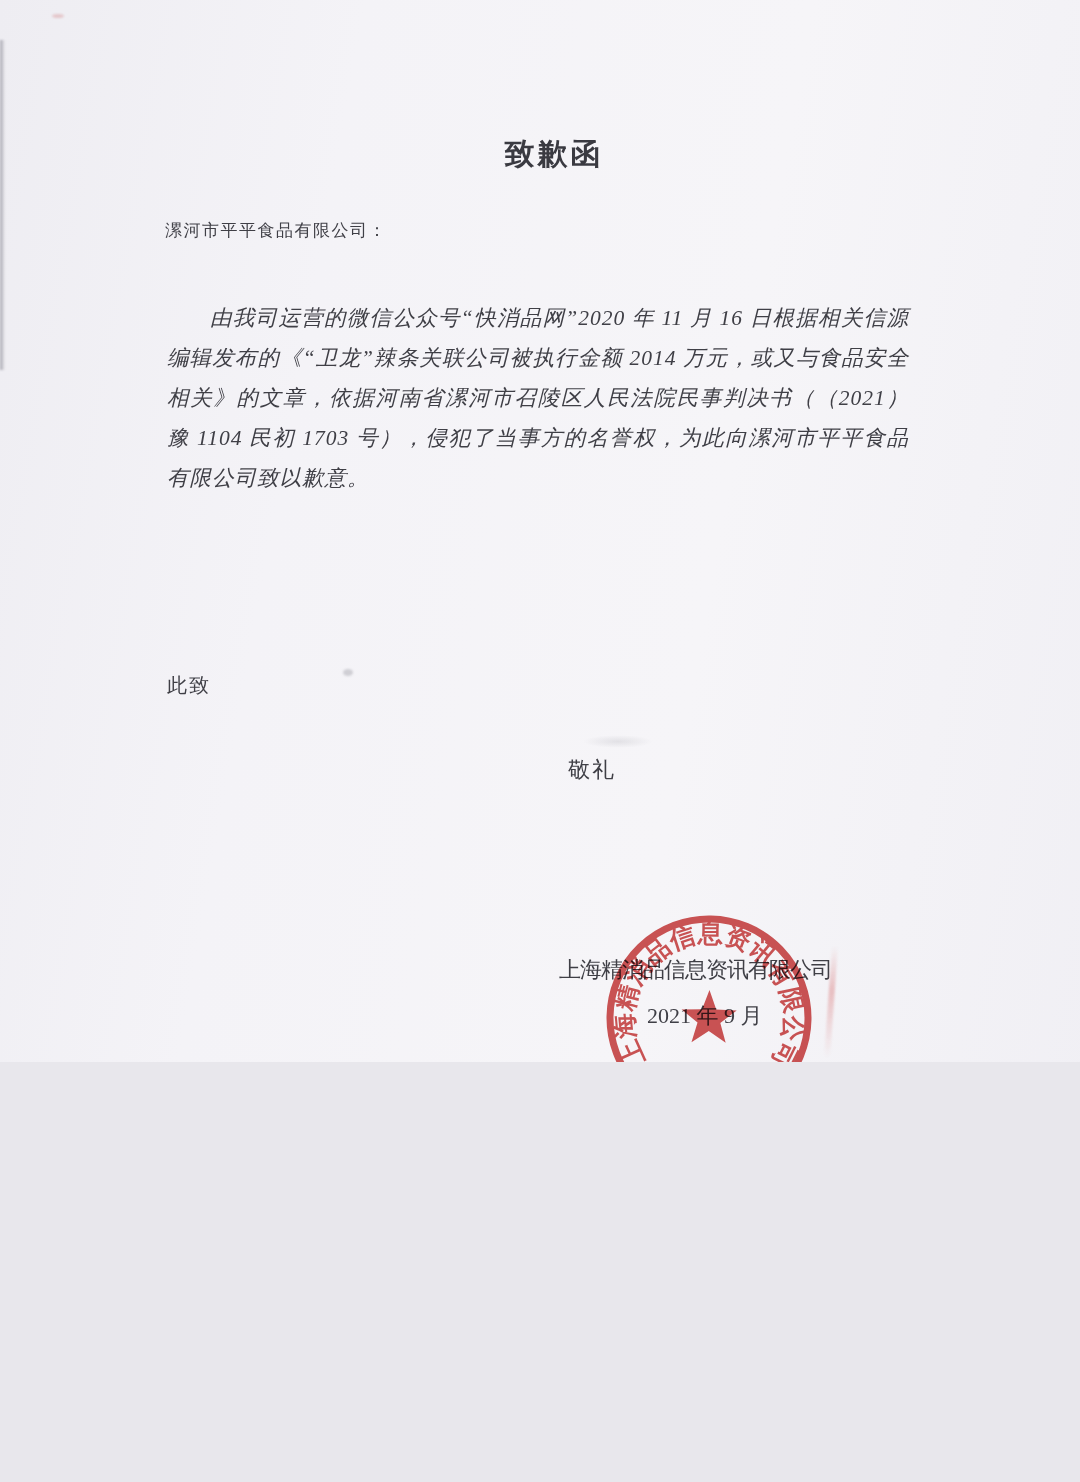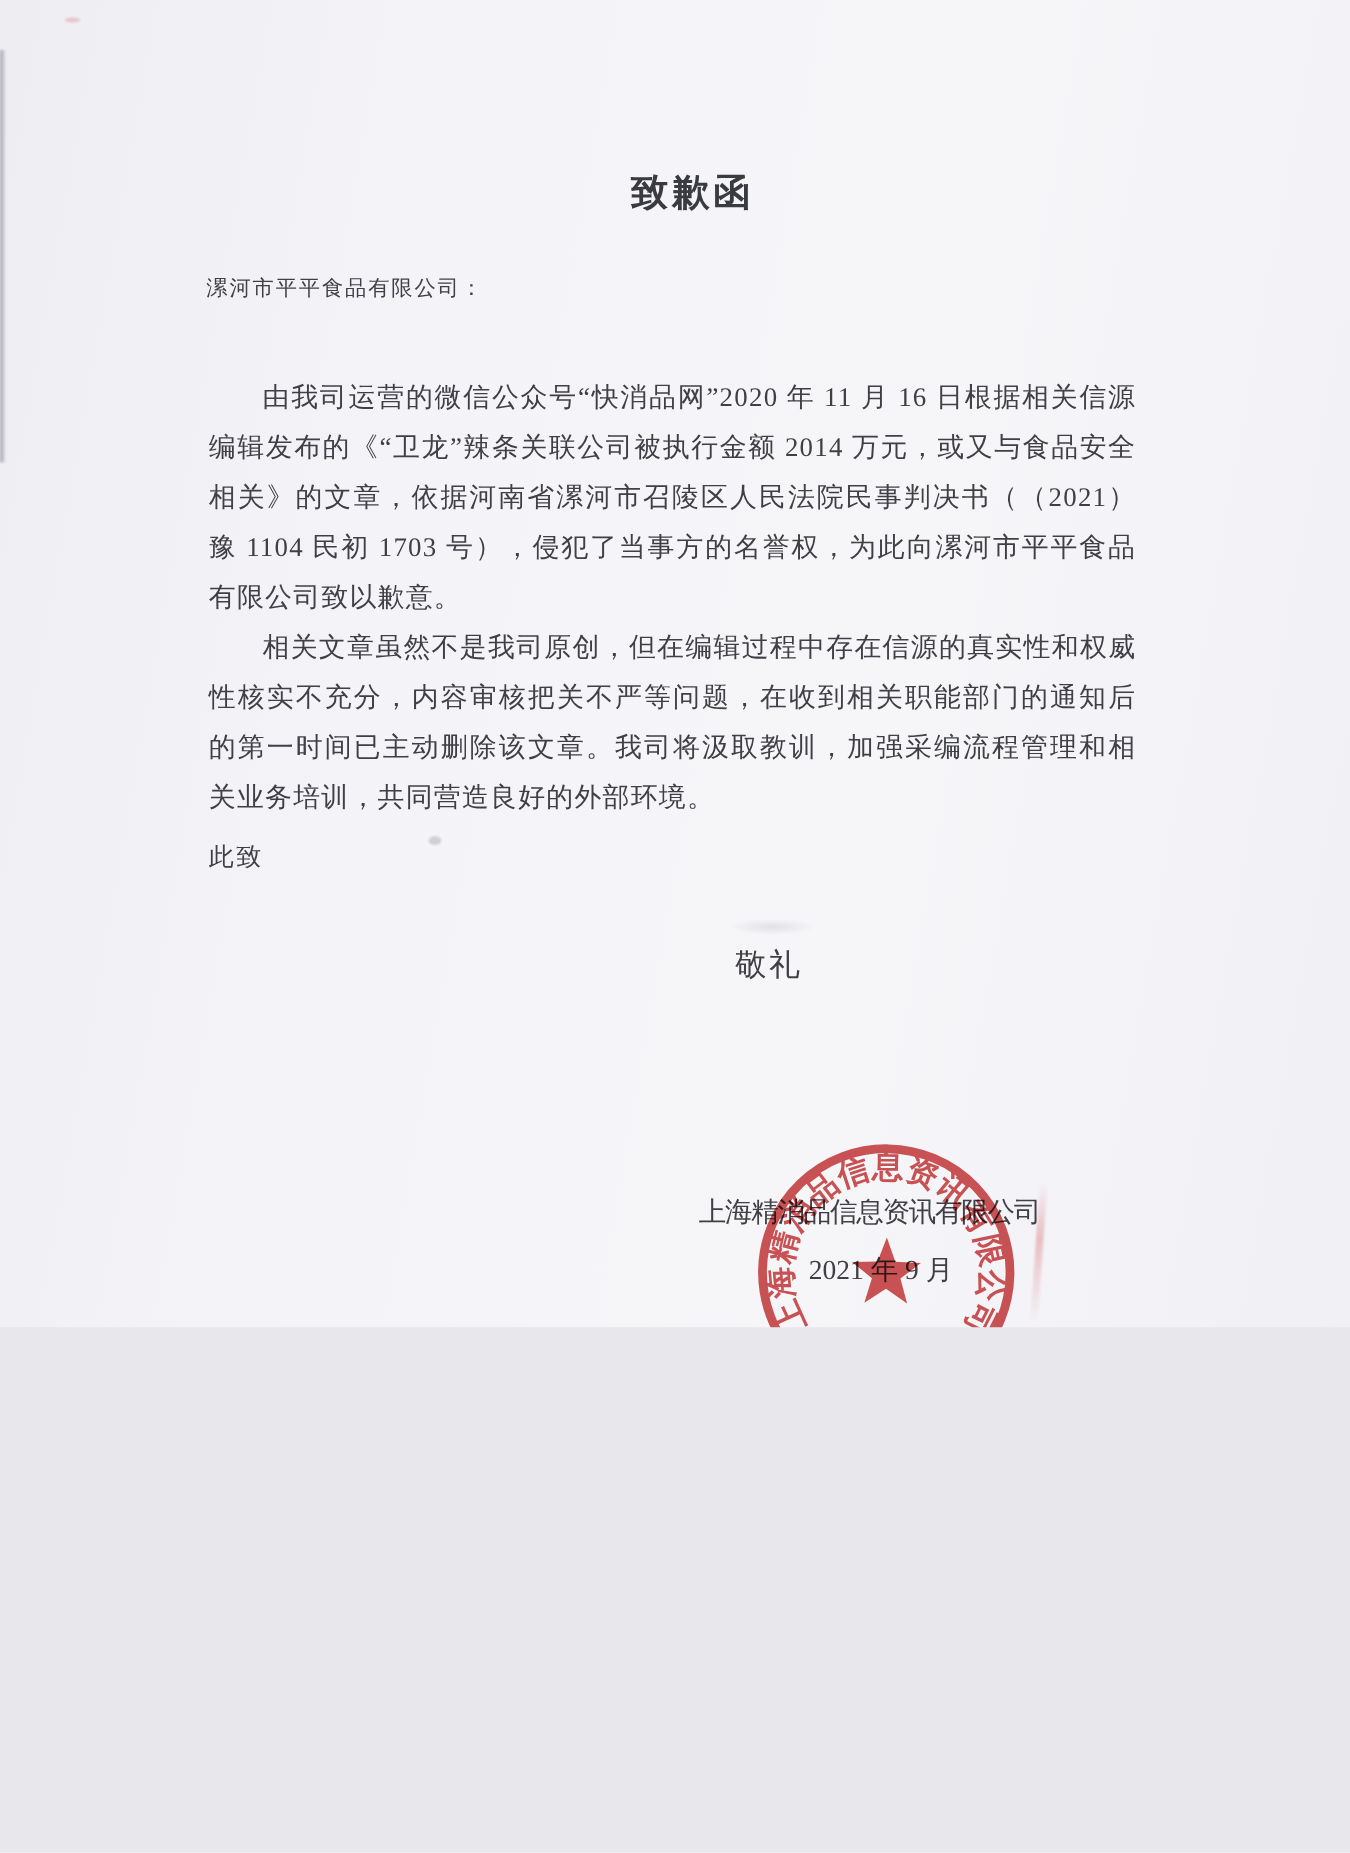--- a/index.html
+++ b/index.html
@@ -19,25 +19,25 @@
     font-family:"DejaVu Sans","Liberation Sans",sans-serif;
     font-weight:700;font-size:30px;letter-spacing:3px;color:#3a3a41;
   }
   .addressee{
     position:absolute;left:165px;top:219px;
     font-size:17px;letter-spacing:1.5px;
   }
   .body-text{
     position:absolute;left:167px;top:298px;width:742px;
     font-size:21.5px;line-height:40px;
-    text-align:justify;letter-spacing:1px;
+    text-align:justify;letter-spacing:1px;font-style:italic;
   }
   .body-text p{margin:0;text-indent:2em;}
   .cizhi{position:absolute;left:167px;top:672px;font-size:20px;letter-spacing:2px;}
-  .jingli{position:absolute;left:588px;top:755px;font-size:25px;letter-spacing:2px;}
+  .jingli{position:absolute;left:568px;top:755px;font-size:22px;letter-spacing:2px;}
   .company{position:absolute;left:559px;top:955px;font-size:22px;letter-spacing:-1px;}
   .date{position:absolute;left:647px;top:1001px;font-size:22px;}
   .seal{
     position:absolute;left:599px;top:908px;
     mix-blend-mode:multiply;opacity:.92;
     transform:rotate(1deg);
   }
   .seal-text{
     font-family:"DejaVu Sans","Liberation Sans",sans-serif;
     font-size:25px;font-weight:700;letter-spacing:.5px;
@@ -70,21 +70,20 @@
 <body>
 
 <div class="page">
 
   <h1 class="title">致歉函</h1>
 
   <div class="addressee">漯河市平平食品有限公司：</div>
 
   <div class="body-text">
     <p>由我司运营的微信公众号“快消品网”2020 年 11 月 16 日根据相关信源编辑发布的《“卫龙”辣条关联公司被执行金额 2014 万元，或又与食品安全相关》的文章，依据河南省漯河市召陵区人民法院民事判决书（（2021）豫 1104 民初 1703 号），侵犯了当事方的名誉权，为此向漯河市平平食品有限公司致以歉意。</p>
-    <p>相关文章虽然不是我司原创，但在编辑过程中存在信源的真实性和权威性核实不充分，内容审核把关不严等问题，在收到相关职能部门的通知后的第一时间已主动删除该文章。我司将汲取教训，加强采编流程管理和相关业务培训，共同营造良好的外部环境。</p>
   </div>
 
   <div class="cizhi">此致</div>
   <div class="jingli">敬礼</div>
 
   <div class="company">上海精消品信息资讯有限公司</div>
   <div class="date">2021 年 9 月</div>
 
   <svg class="seal" width="220" height="220" viewBox="0 0 220 220" aria-hidden="true">
     <circle cx="110" cy="110" r="99" fill="none" stroke-width="7" stroke="#cc4646"></circle>

